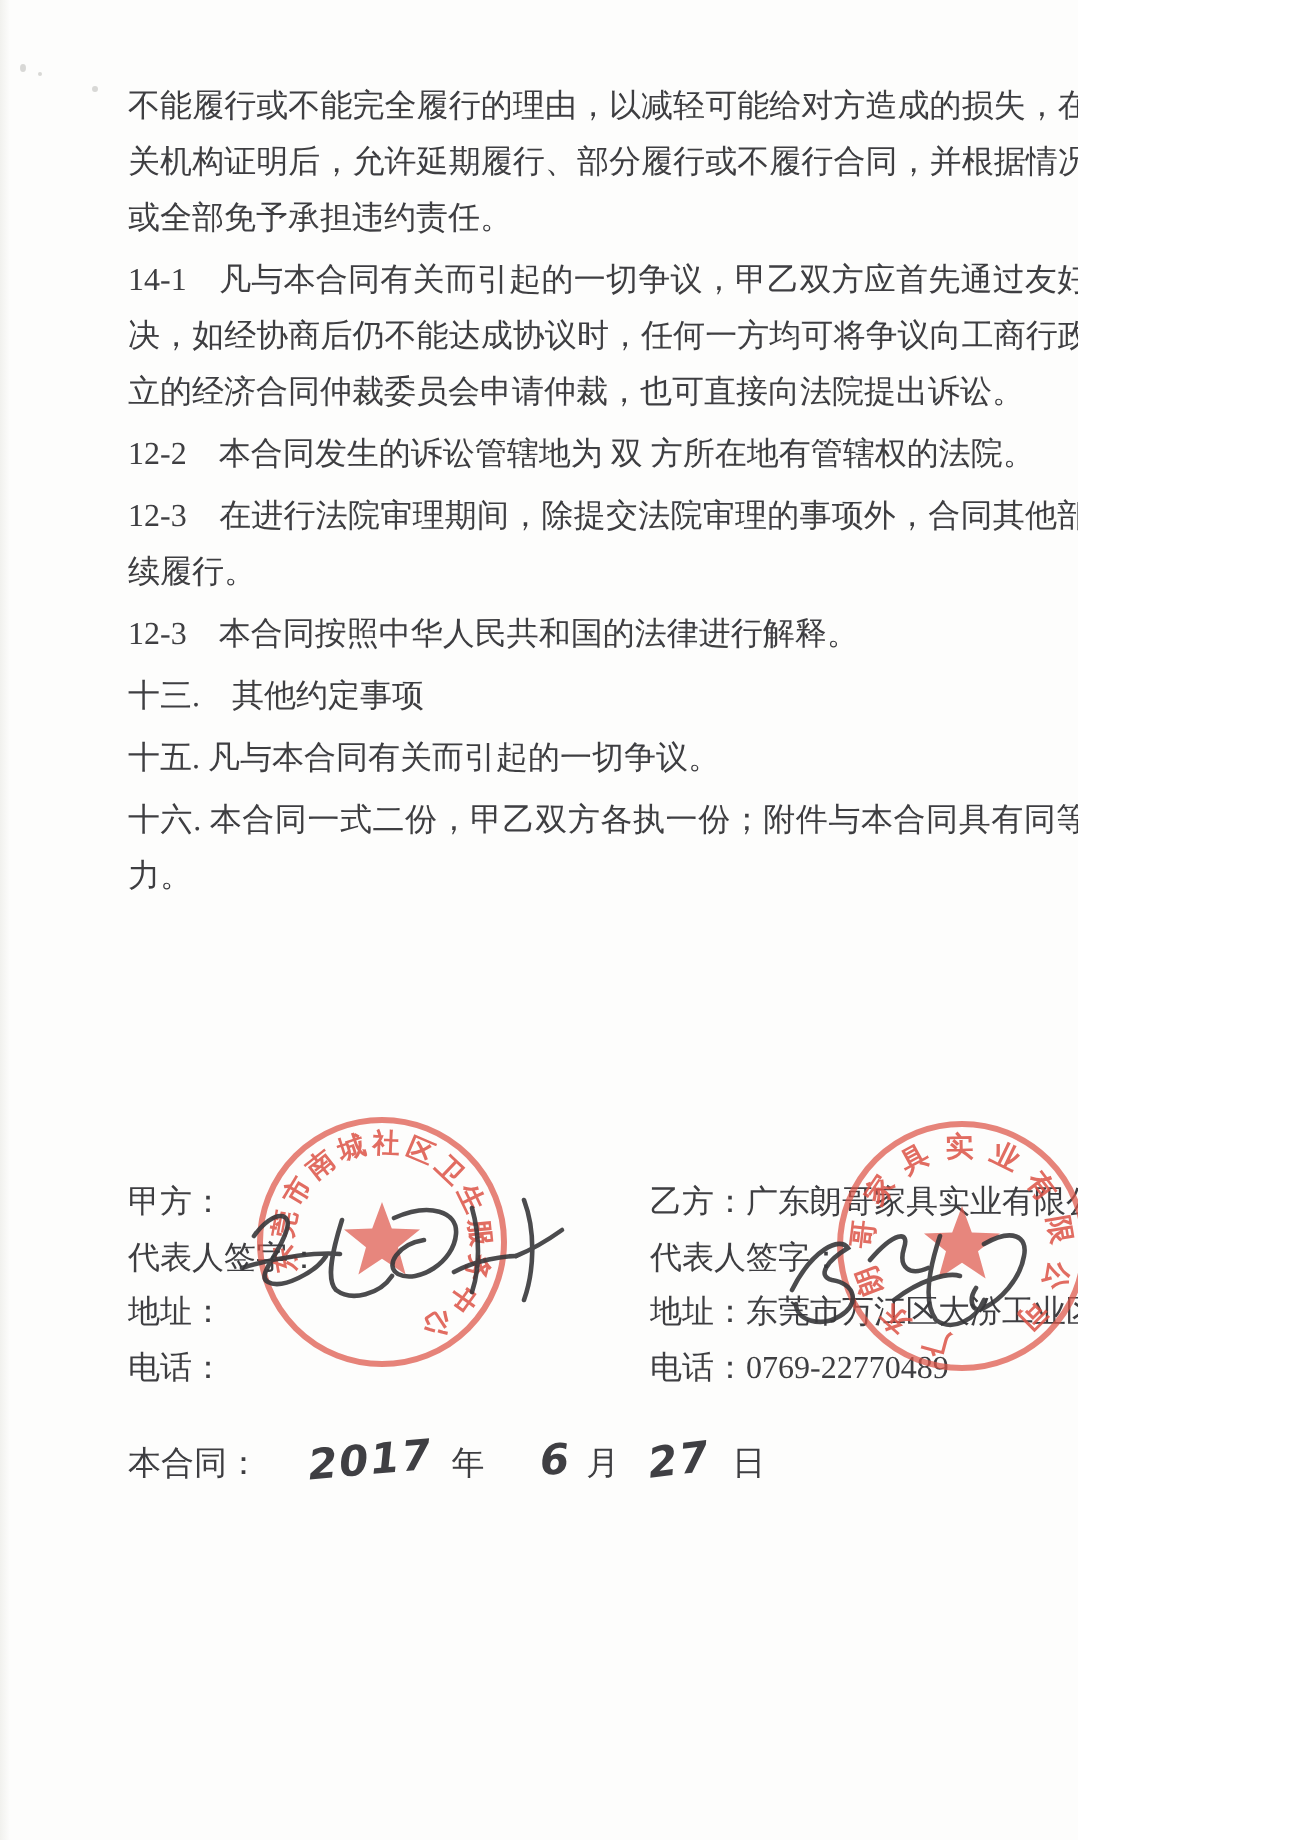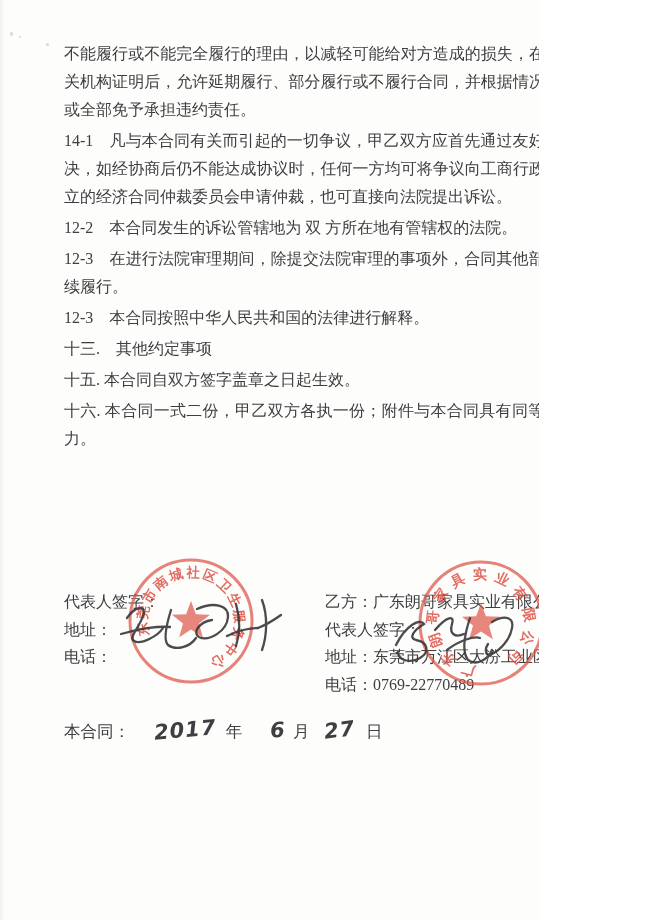--- a/index.html
+++ b/index.html
@@ -53,25 +53,26 @@
   <span class="speck" style="left:19px;top:36px;width:2px;height:2px;"></span>
   <span class="speck" style="left:46px;top:43px;width:3px;height:3px;"></span>
 
   <div class="doc-body">
     <p>不能履行或不能完全履行的理由，以减轻可能给对方造成的损失，在取得有关机构证明后，允许延期履行、部分履行或不履行合同，并根据情况可部分或全部免予承担违约责任。</p>
     <p>14-1　凡与本合同有关而引起的一切争议，甲乙双方应首先通过友好协商解决，如经协商后仍不能达成协议时，任何一方均可将争议向工商行政管理设立的经济合同仲裁委员会申请仲裁，也可直接向法院提出诉讼。</p>
     <p>12-2　本合同发生的诉讼管辖地为 双 方所在地有管辖权的法院。</p>
     <p>12-3　在进行法院审理期间，除提交法院审理的事项外，合同其他部分仍继续履行。</p>
     <p>12-3　本合同按照中华人民共和国的法律进行解释。</p>
     <p>十三.　其他约定事项</p>
-    <p>十五. 本合同自双方签字盖章之日起生效。</p>
+    <p>十五. 凡与本合同有关而引起的一切争议。</p>
     <p>十六. 本合同一式二份，甲乙双方各执一份；附件与本合同具有同等法律效力。</p>
   </div>
 
   <div class="sig-block sig-a">
+    <div class="sig-row"><span>甲方：</span></div>
     <div class="sig-row"><span>代表人签字：</span></div>
     <div class="sig-row"><span>地址：</span></div>
     <div class="sig-row"><span>电话：</span></div>
   </div>
 
   <div class="sig-block sig-b">
     <div class="sig-row"><span>乙方：</span><span>广东朗哥家具实业有限公司</span></div>
     <div class="sig-row"><span>代表人签字：</span></div>
     <div class="sig-row"><span>地址：</span><span>东莞市万江区大汾工业区</span></div>
     <div class="sig-row"><span>电话：</span><span>0769-22770489</span></div>

